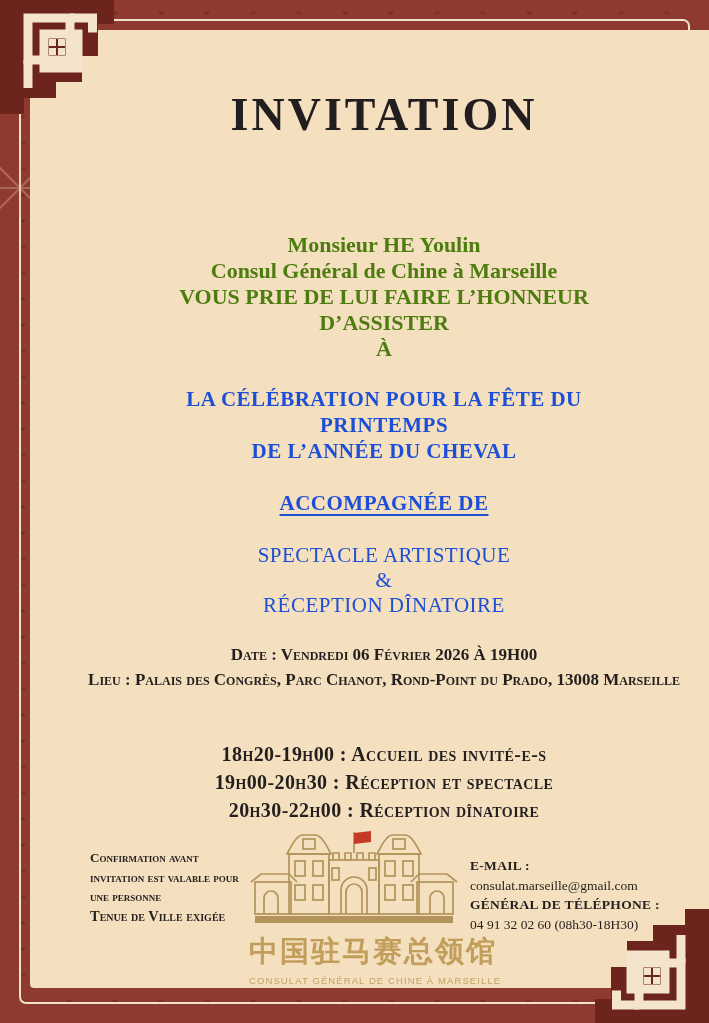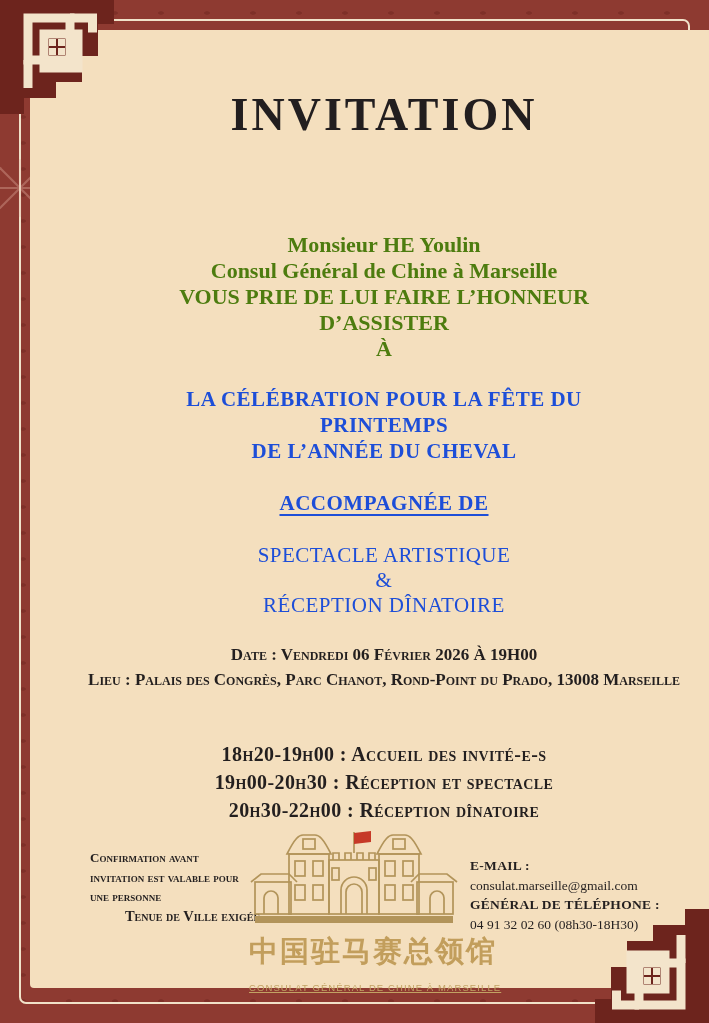--- a/index.html
+++ b/index.html
@@ -28,35 +28,35 @@
   .accompanied span{text-decoration:underline;text-underline-offset:4px;margin-top:18px;}
   .program{top:513px;font-size:21px;font-weight:400;line-height:25px;letter-spacing:.5px;}
   .smallcaps{font-variant:small-caps;}
   .details{top:612px;font-size:17px;font-weight:700;line-height:25px;color:#231f1f;}
   .details .loc{width:600px;margin:0 auto;}
   .schedule{top:710px;font-size:20px;font-weight:700;line-height:28px;letter-spacing:.4px;color:#231f1f;}
   .footer-left{
     position:absolute;left:25px;top:818px;width:205px;text-align:left;
     font-size:13px;font-weight:700;line-height:19.5px;color:#231f1f;font-variant:small-caps;margin-left:35px;
   }
-  .footer-left .dress{font-size:14.5px;text-align:center;}
+  .footer-left .dress{font-size:14.5px;}
   .footer-right{
     position:absolute;left:440px;top:814px;width:205px;text-align:left;
     font-size:13.5px;line-height:19.5px;color:#231f1f;margin-top:12px;
   }
   .footer-right .lbl{font-weight:700;letter-spacing:.3px;}
   .logo{position:absolute;left:219px;top:798px;width:210px;text-align:center;}
   .logo svg{display:block;margin:0 auto;}
   .logo .cn{
     margin-top:4px;font-size:29px;letter-spacing:2px;color:#c29e5c;
     font-family:"DejaVu Sans",sans-serif;font-weight:700;white-space:nowrap;
   }
   .logo .sub{
-    margin-top:10px;font-size:9.5px;letter-spacing:1.1px;color:#c2a263;
-    font-family:"Liberation Sans","DejaVu Sans",sans-serif;white-space:nowrap;text-decoration:underline;
+    margin-top:3px;font-size:9.5px;letter-spacing:1.1px;color:#c2a263;
+    font-family:"Liberation Sans","DejaVu Sans",sans-serif;white-space:nowrap;
   }
   .fret{position:absolute;width:118px;height:118px;}
   .fret.tl{left:0;top:0;}
   .fret.br{right:0;bottom:0;transform:rotate(180deg);}
   .firework{position:absolute;}
   .fw-right{left:655px;top:608px;opacity:.75;}
   .fw-left{left:-20px;top:148px;opacity:.35;}
 </style>
 </head>
 <body>

